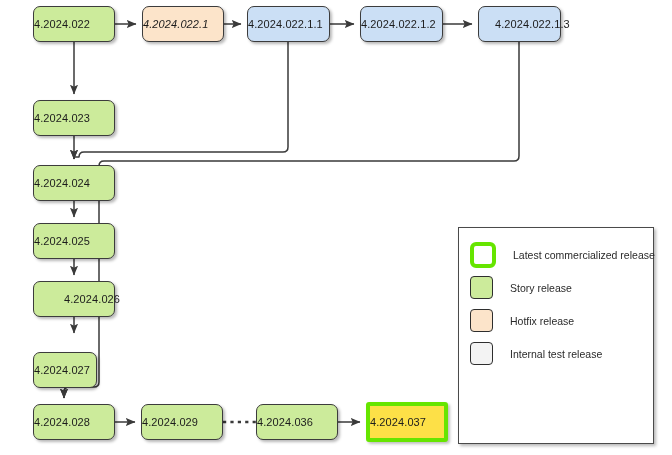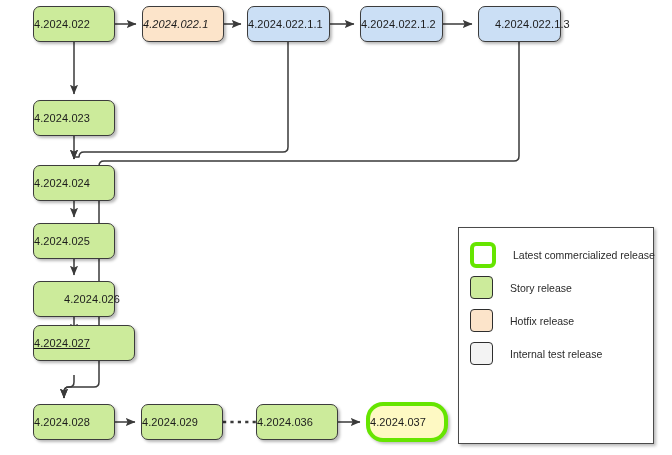--- a/index.html
+++ b/index.html
@@ -35,23 +35,23 @@
     color: #1c1c1c;
     letter-spacing: .1px;
     white-space: nowrap;
     box-shadow: 2px 2px 3px rgba(0,0,0,0.28);
     z-index: 3;
   }
   .node.story   { background: #cceb9b; }
   .node.hotfix  { background: #fce4ca; font-style: italic; }
   .node.rapid   { background: #cbdff5; }
   .node.latest  {
-    background: #fef9c3;
+    background: #fde047;
     border: 4px solid #66e500;
-    border-radius: 17px;
+    border-radius: 3px;
     box-shadow: 2px 2px 3px rgba(0,0,0,0.25);
   }
 
   
   #legend {
     position: absolute;
     left: 458px;
     top: 227px;
     width: 196px;
     height: 217px;
@@ -147,21 +147,21 @@
       </div>
       <div class="node story" style="left: 33px; top: 165px; width: 82px; height: 36px;">
         <span>4.2024.024</span>
       </div>
       <div class="node story" style="left: 33px; top: 223px; width: 82px; height: 36px;">
         <span>4.2024.025</span>
       </div>
       <div class="node story" style="left: 33px; top: 281px; width: 82px; height: 36px; padding-left: 30px;">
         <span>4.2024.026</span>
       </div>
-      <div class="node story" style="left: 33px; top: 325px; width: 102px; height: 36px; text-decoration: underline;">
+      <div class="node story" style="left: 33px; top: 352px; width: 64px; height: 36px;">
         <span>4.2024.027</span>
       </div>
       <div class="node story" style="left: 33px; top: 404px; width: 82px; height: 36px;">
         <span>4.2024.028</span>
       </div>
       <div class="node story" style="left: 141px; top: 404px; width: 82px; height: 36px;">
         <span>4.2024.029</span>
       </div>
       <div class="node story" style="left: 256px; top: 404px; width: 82px; height: 36px;">
         <span>4.2024.036</span>

